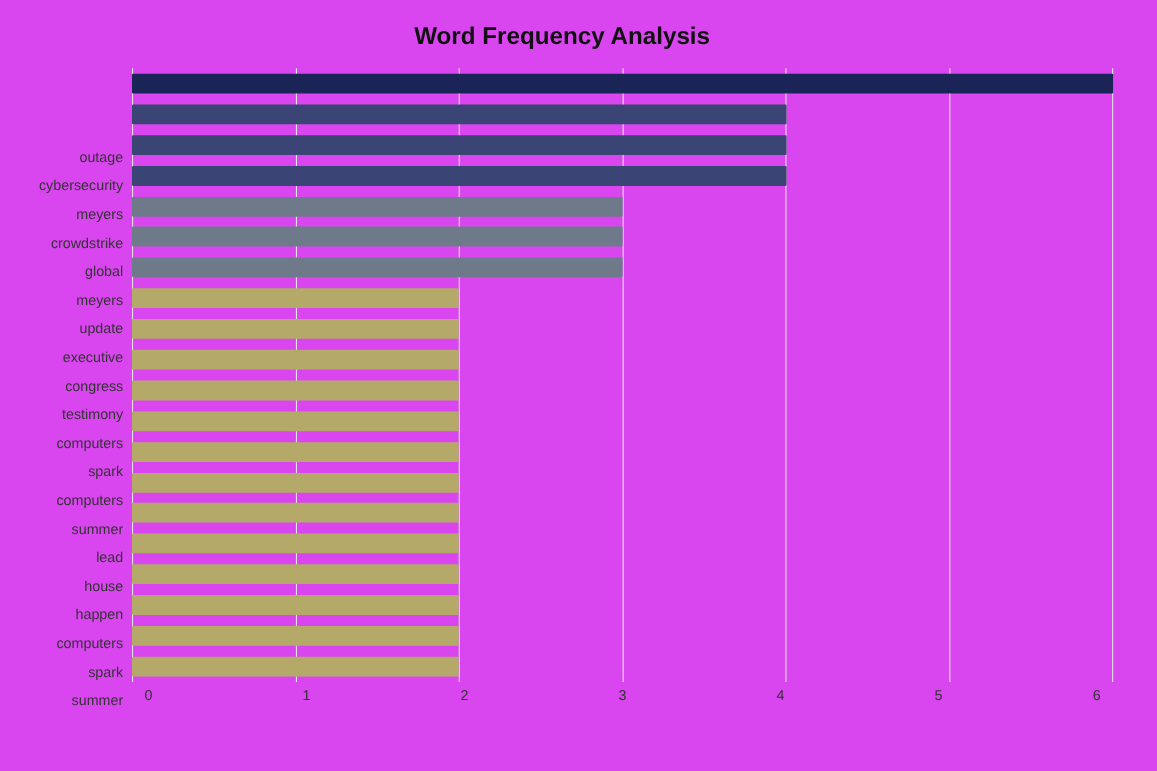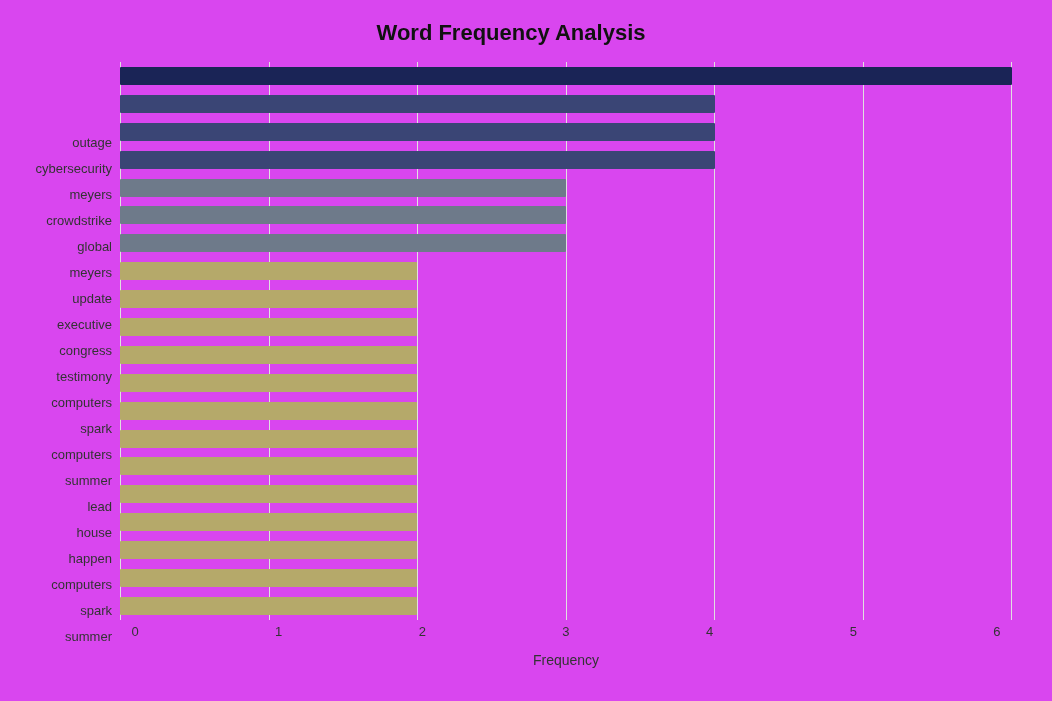--- a/index.html
+++ b/index.html
@@ -157,14 +157,13 @@
             <span style="font-size: 13px; color: rgb(51, 51, 51); width: 30px; text-align: center;">2</span>
             <span style="font-size: 13px; color: rgb(51, 51, 51); width: 30px; text-align: center;">3</span>
             <span style="font-size: 13px; color: rgb(51, 51, 51); width: 30px; text-align: center;">4</span>
             <span style="font-size: 13px; color: rgb(51, 51, 51); width: 30px; text-align: center;">5</span>
             <span style="font-size: 13px; color: rgb(51, 51, 51); width: 30px; text-align: center;">6</span>
           </div>
       </div>
     </div>
   </div>
 
-  <div style="text-align:center; font-size:14px; color:#333; margin-top:2px; margin-left:110px;">Frequency</div>
 </div>
 
 </body></html>

